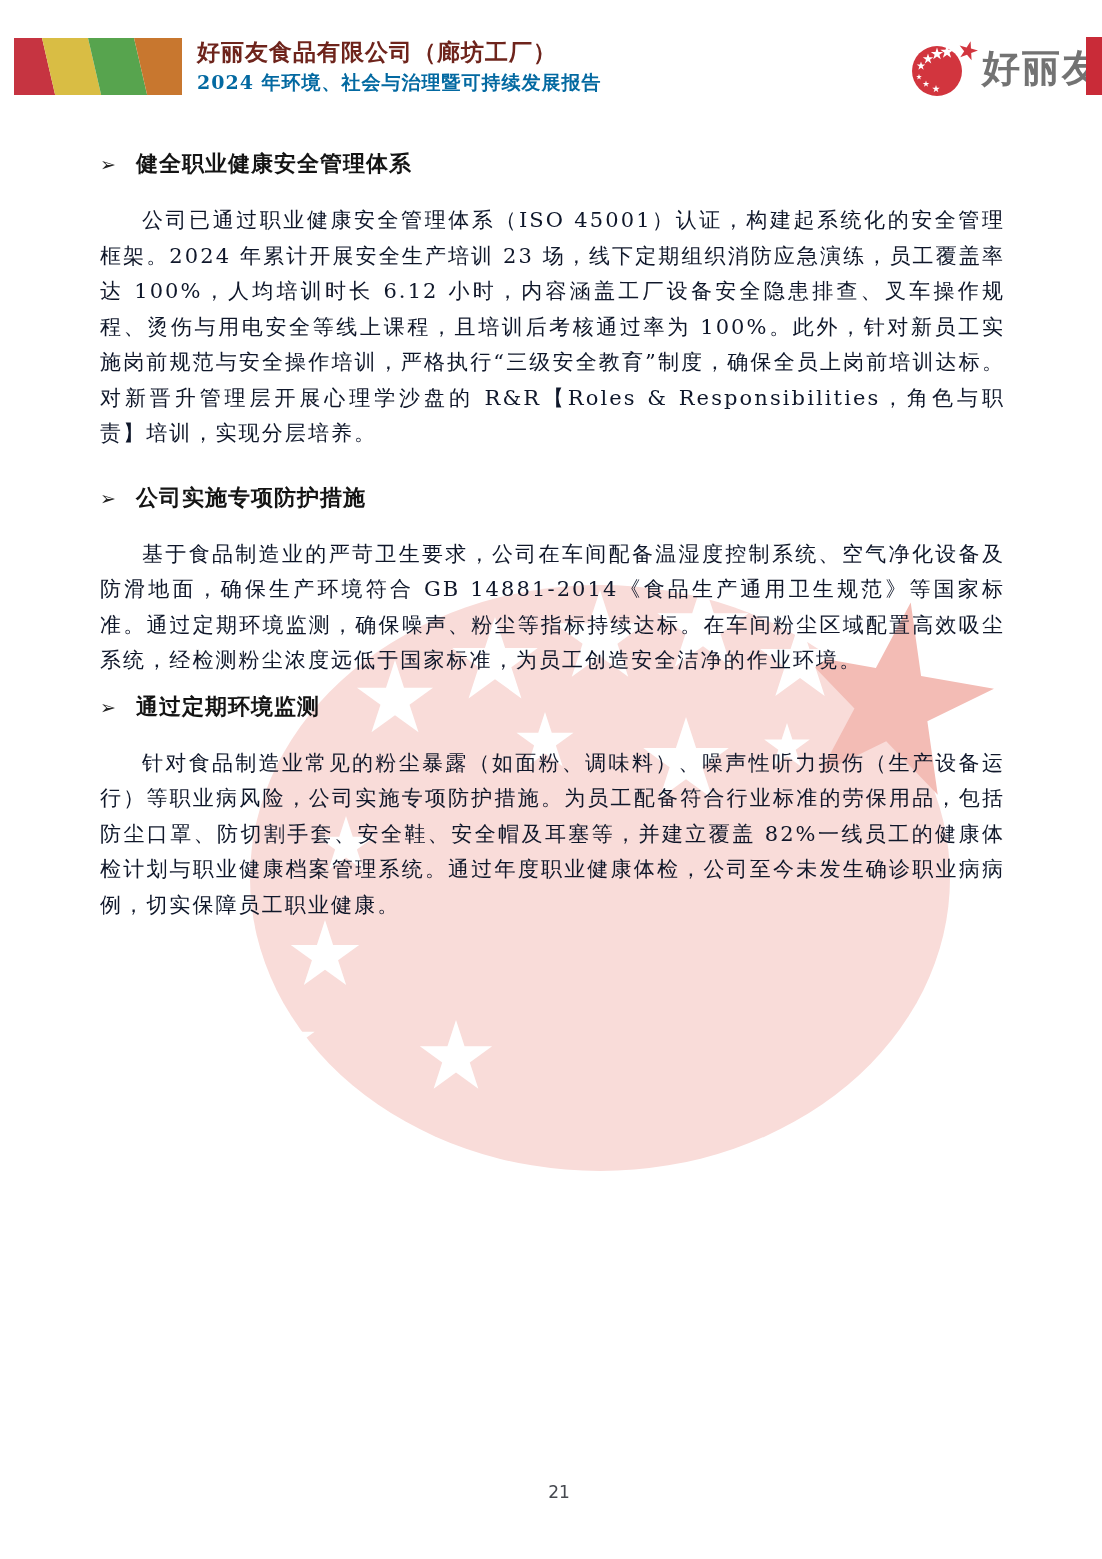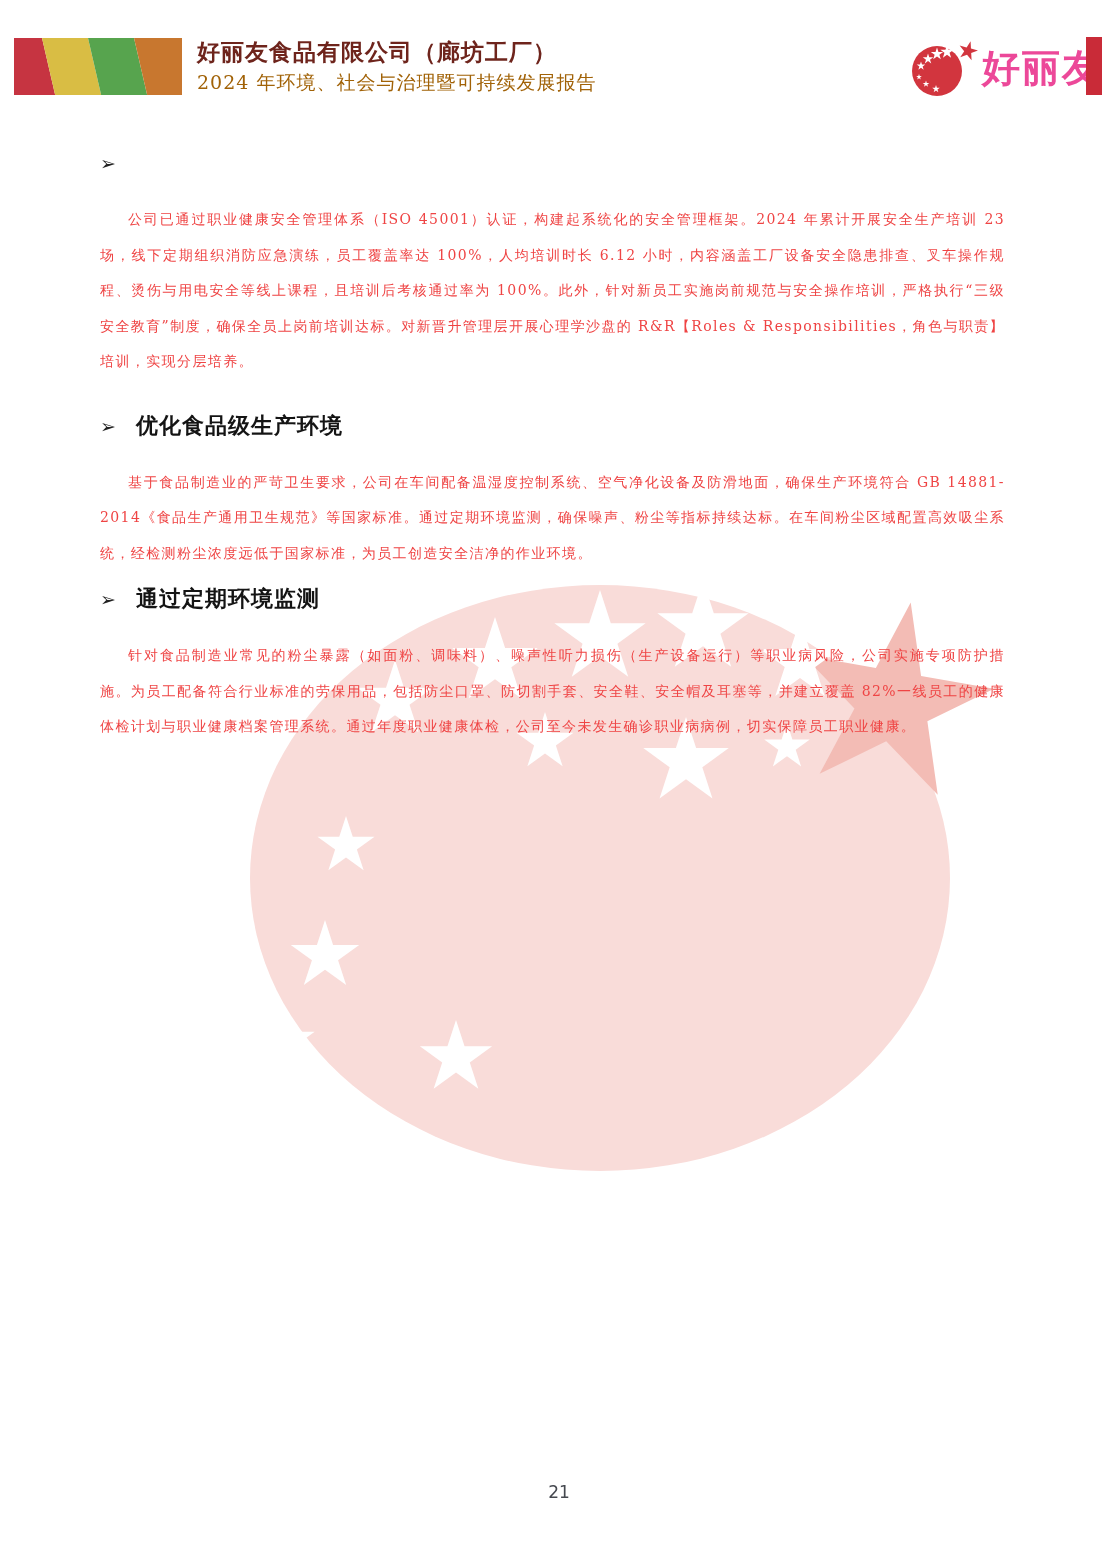--- a/index.html
+++ b/index.html
@@ -21,38 +21,38 @@
   .stripe{position:absolute;top:0;height:57px;width:46px;transform:skewX(13deg);transform-origin:top left;}
   .stripe.s0{left:-18px;}
   .stripe.s1{left:28px;}
   .stripe.s2{left:74px;}
   .stripe.s3{left:120px;width:60px;}
   #title-block{position:absolute;left:183px;top:38px;}
   #company-name{
     font-size:23px;font-weight:bold;color:#6e241c;letter-spacing:1px;line-height:28px;
   }
   #report-title{
-    font-size:19px;font-weight:normal;color:#a16207;letter-spacing:1px;line-height:24px;margin-top:4px;
+    font-size:19px;font-weight:bold;color:#0369a1;letter-spacing:1px;line-height:24px;margin-top:4px;
   }
   #logo{position:absolute;left:896px;top:38px;display:flex;align-items:center;}
   #logo-text{
     font-family:"DejaVu Sans","Liberation Sans",sans-serif;
-    font-size:38px;font-weight:bold;color:#ec4899;letter-spacing:2px;margin-left:2px;line-height:54px;
+    font-size:38px;font-weight:bold;color:#737373;letter-spacing:2px;margin-left:2px;line-height:54px;
   }
   #red-bar{position:absolute;left:1072px;top:37px;width:28px;height:58px;background:#c92b38;}
   
   #main{position:absolute;left:100px;top:150px;width:905px;z-index:1;}
   .section-heading{
     display:flex;align-items:baseline;
     font-size:22px;font-weight:bold;color:#141414;line-height:26px;letter-spacing:1px;
   }
   .arrow{font-family:"DejaVu Sans",sans-serif;font-size:19px;color:#222;width:36px;flex:0 0 36px;}
   .section-body{
     margin:26px 0 0 0;
-    font-size:14px;color:#ef4444;
+    font-size:21px;color:#0f172a;
     line-height:35.5px;
     text-align:justify;
     text-indent:2em;
     letter-spacing:0.1em;
   }
   #section-1{margin-top:0;}
   #section-2{margin-top:32px;}
   #section-3{margin-top:14px;}
   
   #footer{
@@ -119,28 +119,29 @@
     </div>
 
     <div id="red-bar"></div>
   </div>
 
   <div id="main">
 
     <div id="section-1">
       <div class="section-heading">
         <span class="arrow">➢</span>
+        <span>健全职业健康安全管理体系</span>
       </div>
       <p class="section-body">公司已通过职业健康安全管理体系（ISO 45001）认证，构建起系统化的安全管理框架。2024 年累计开展安全生产培训 23 场，线下定期组织消防应急演练，员工覆盖率达 100%，人均培训时长 6.12 小时，内容涵盖工厂设备安全隐患排查、叉车操作规程、烫伤与用电安全等线上课程，且培训后考核通过率为 100%。此外，针对新员工实施岗前规范与安全操作培训，严格执行“三级安全教育”制度，确保全员上岗前培训达标。对新晋升管理层开展心理学沙盘的 R&amp;R【Roles &amp; Responsibilities，角色与职责】培训，实现分层培养。</p>
     </div>
 
     <div id="section-2">
       <div class="section-heading">
         <span class="arrow">➢</span>
-        <span>优化食品级生产环境</span>
+        <span>公司实施专项防护措施</span>
       </div>
       <p class="section-body">基于食品制造业的严苛卫生要求，公司在车间配备温湿度控制系统、空气净化设备及防滑地面，确保生产环境符合 GB 14881-2014《食品生产通用卫生规范》等国家标准。通过定期环境监测，确保噪声、粉尘等指标持续达标。在车间粉尘区域配置高效吸尘系统，经检测粉尘浓度远低于国家标准，为员工创造安全洁净的作业环境。</p>
     </div>
 
     <div id="section-3">
       <div class="section-heading">
         <span class="arrow">➢</span>
         <span>通过定期环境监测</span>
       </div>
       <p class="section-body">针对食品制造业常见的粉尘暴露（如面粉、调味料）、噪声性听力损伤（生产设备运行）等职业病风险，公司实施专项防护措施。为员工配备符合行业标准的劳保用品，包括防尘口罩、防切割手套、安全鞋、安全帽及耳塞等，并建立覆盖 82%一线员工的健康体检计划与职业健康档案管理系统。通过年度职业健康体检，公司至今未发生确诊职业病病例，切实保障员工职业健康。</p>

